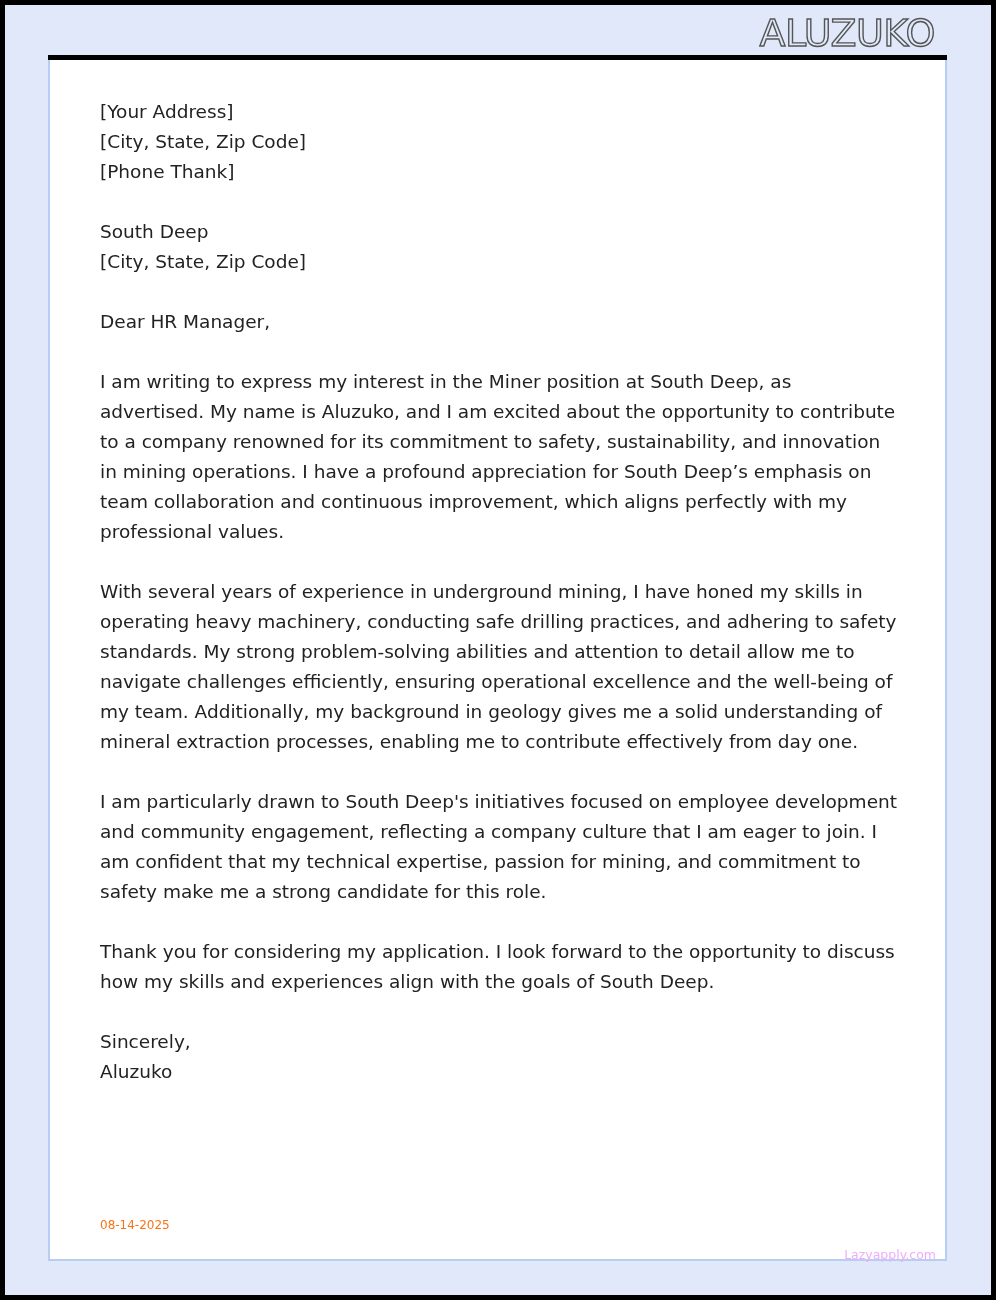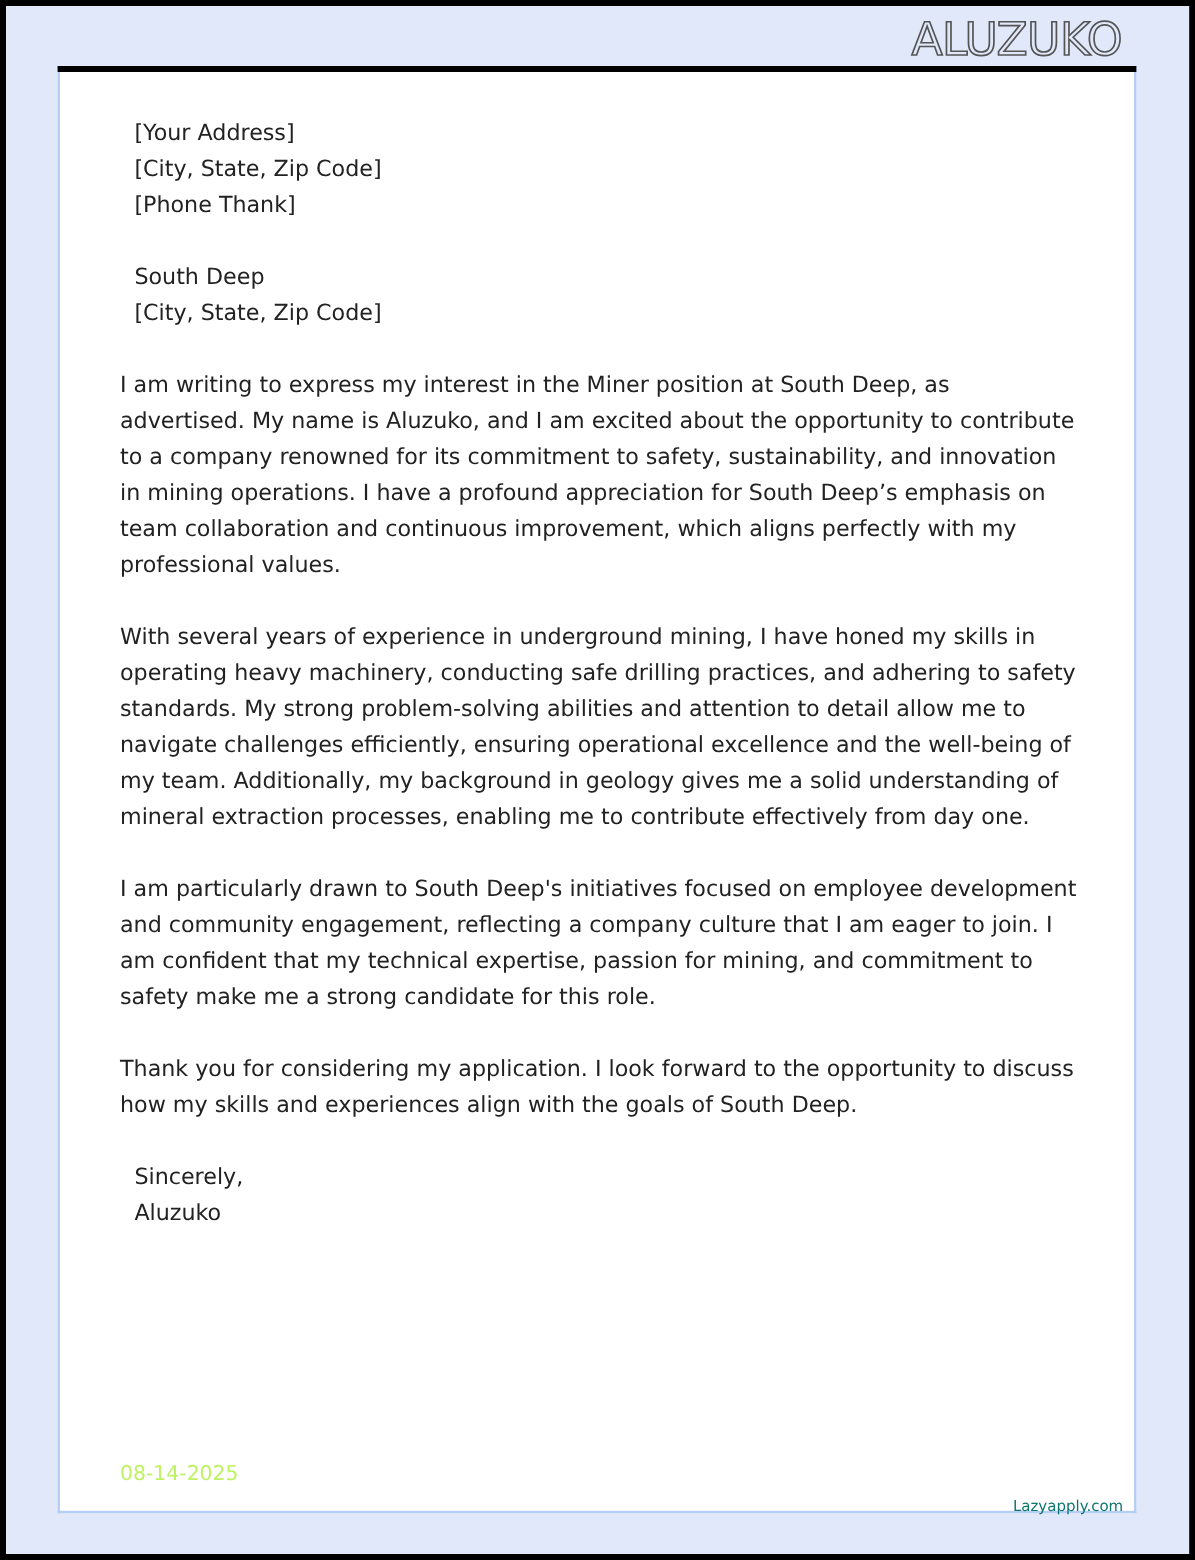--- a/index.html
+++ b/index.html
@@ -40,52 +40,53 @@
       background: #000;
     }
     .content {
       position: absolute;
       left: 100px; top: 97px; width: 800px;
       font-size: 18.5px;
       line-height: 30px;
       color: #222;
     }
     .content p { margin: 0 0 30px 0; }
-    .line { display: block; margin-left: 12px; }
+    .line { display: block; }
     .date-stamp {
       position: absolute;
       left: 100px; top: 1218px;
-      font-size: 17px;
-      color: #bef264;
+      font-size: 12px;
+      color: #f97316;
     }
     .footer-link {
       position: absolute;
       right: 60px; top: 1247px;
       font-size: 12.5px;
-      color: #0f766e;
+      color: #f0abfc;
     }
   </style>
 </head>
 <body>
 
 <div class="frame"></div>
 <div class="brand">ALUZUKO</div>
 <div class="page"></div>
 <div class="topbar"></div>
 
 <div class="content">
   <p>
     <span class="line">[Your Address]</span>
     <span class="line">[City, State, Zip Code]</span>
     <span class="line">[Phone Thank]</span>
   </p>
   <p>
     <span class="line">South Deep</span>
     <span class="line">[City, State, Zip Code]</span>
   </p>
+  <p>Dear HR Manager,</p>
   <p>I am writing to express my interest in the Miner position at South Deep, as advertised. My name is Aluzuko, and I am excited about the opportunity to contribute to a company renowned for its commitment to safety, sustainability, and innovation in mining operations. I have a profound appreciation for South Deep’s emphasis on team collaboration and continuous improvement, which aligns perfectly with my professional values.</p>
   <p>With several years of experience in underground mining, I have honed my skills in operating heavy machinery, conducting safe drilling practices, and adhering to safety standards. My strong problem-solving abilities and attention to detail allow me to navigate challenges efficiently, ensuring operational excellence and the well-being of my team. Additionally, my background in geology gives me a solid understanding of mineral extraction processes, enabling me to contribute effectively from day one.</p>
   <p>I am particularly drawn to South Deep's initiatives focused on employee development and community engagement, reflecting a company culture that I am eager to join. I am confident that my technical expertise, passion for mining, and commitment to safety make me a strong candidate for this role.</p>
   <p>Thank you for considering my application. I look forward to the opportunity to discuss how my skills and experiences align with the goals of South Deep.</p>
   <p style="margin:0">
     <span class="line">Sincerely,</span>
     <span class="line">Aluzuko</span>
   </p>
 </div>
 

